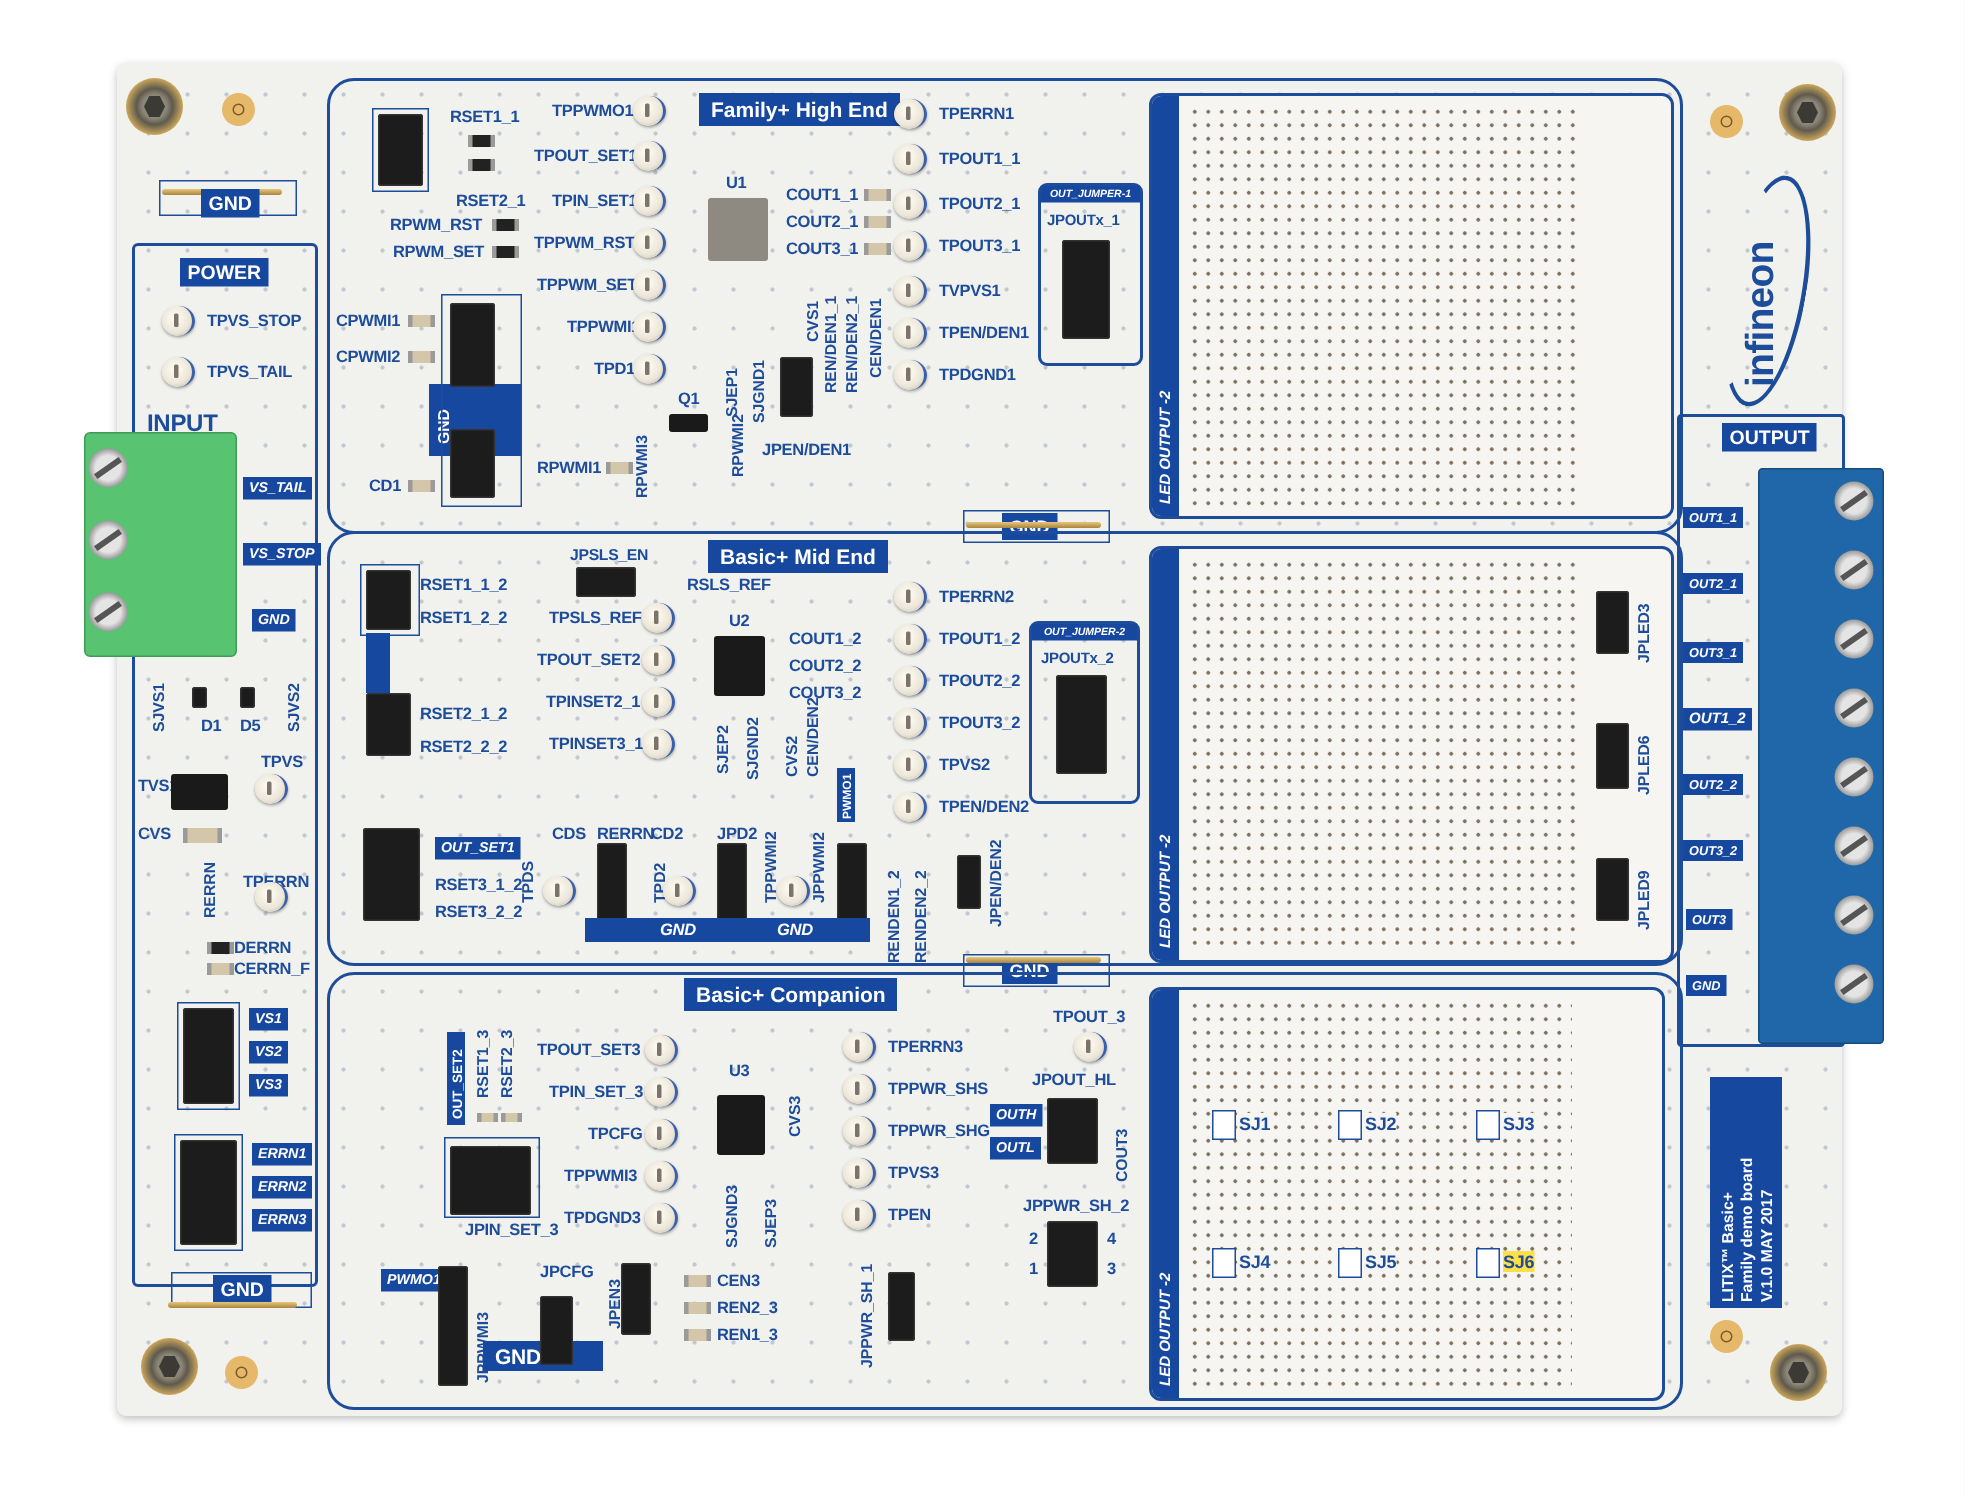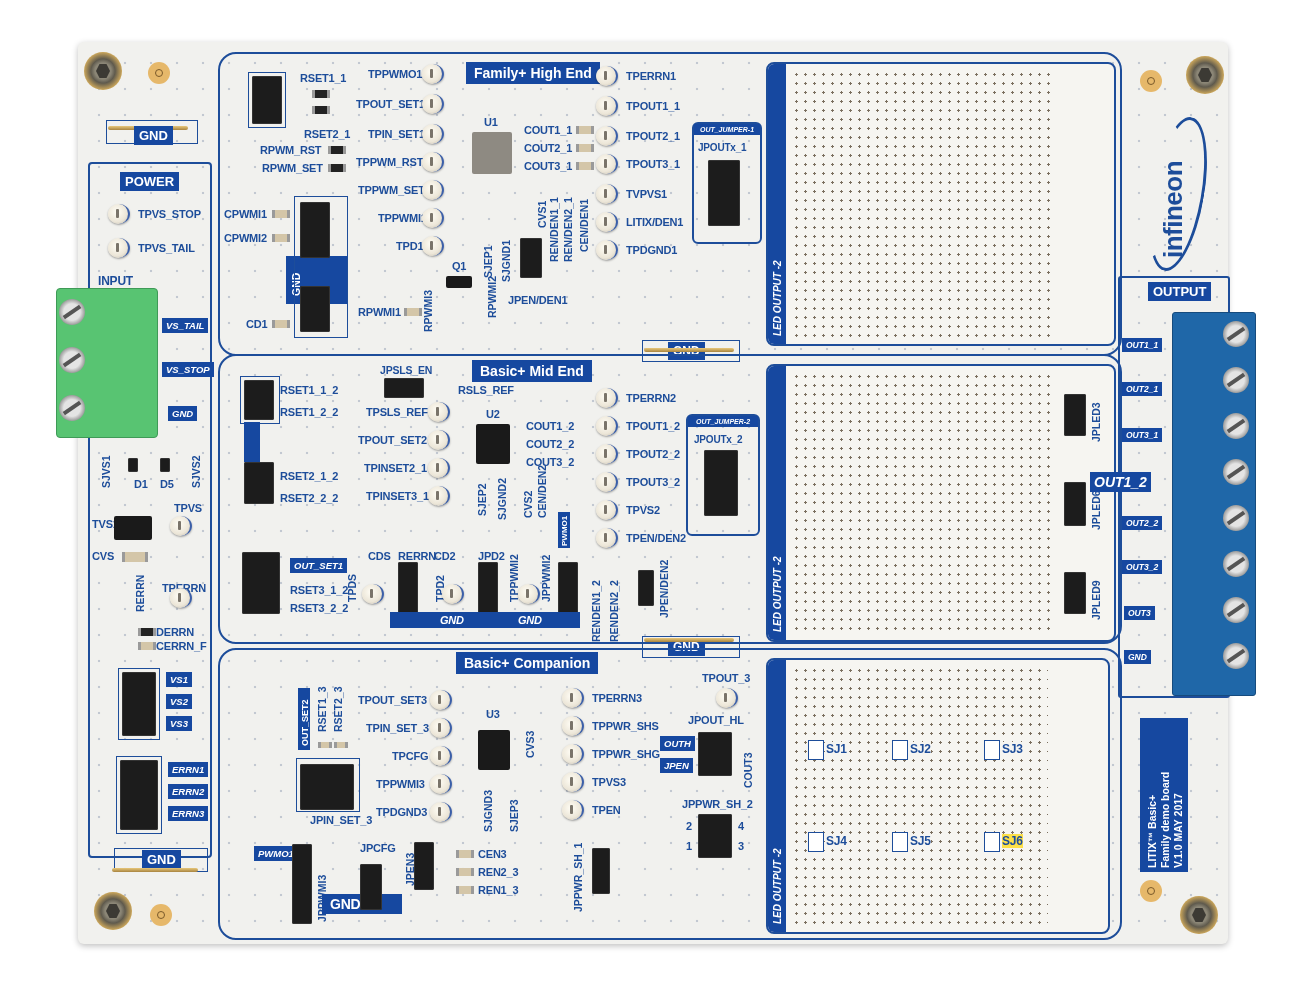--- a/index.html
+++ b/index.html
@@ -69,21 +69,21 @@
   <div class="strap" style="left:30px;top:84px;width:80px"></div>
   <div class="tag" style="left:56px;top:84px;font-size:13px">GND</div>
 
   <div class="outline" style="left:10px;top:120px;width:120px;height:692px;border-radius:4px"></div>
   <div class="tag" style="left:42px;top:130px;font-size:13px">POWER</div>
   <div class="tp" style="left:30px;top:162px"></div>
   <div class="label" style="left:60px;top:166px">TPVS_STOP</div>
   <div class="tp" style="left:30px;top:196px"></div>
   <div class="label" style="left:60px;top:200px">TPVS_TAIL</div>
 
-  <div class="label" style="left:20px;top:232px;font-size:12px">INPUT</div>
+  <div class="label" style="left:20px;top:232px;font-size:16px">INPUT</div>
   <div class="green-term" style="left:-22px;top:246px;width:100px;height:148px;border-radius:4px">
     <div class="tscrew" style="left:2px;top:10px;filter:hue-rotate(0deg)"></div>
     <div class="tscrew" style="left:2px;top:58px"></div>
     <div class="tscrew" style="left:2px;top:106px"></div>
   </div>
   <div class="tag it" style="left:84px;top:276px">VS_TAIL</div>
   <div class="tag it" style="left:84px;top:320px">VS_STOP</div>
   <div class="tag it" style="left:90px;top:364px">GND</div>
 
   <div class="hdr" style="left:50px;top:416px;width:10px;height:14px"></div>
@@ -189,21 +189,21 @@
   <div class="tp" style="left:518px;top:84px"></div>
   <div class="tp" style="left:518px;top:112px"></div>
   <div class="tp" style="left:518px;top:142px"></div>
   <div class="tp" style="left:518px;top:170px"></div>
   <div class="tp" style="left:518px;top:198px"></div>
   <div class="label" style="left:548px;top:28px">TPERRN1</div>
   <div class="label" style="left:548px;top:58px">TPOUT1_1</div>
   <div class="label" style="left:548px;top:88px">TPOUT2_1</div>
   <div class="label" style="left:548px;top:116px">TPOUT3_1</div>
   <div class="label" style="left:548px;top:146px">TVPVS1</div>
-  <div class="label" style="left:548px;top:174px">LITIX/DEN1</div>
+  <div class="label" style="left:548px;top:174px">TPEN/DEN1</div>
   <div class="label" style="left:548px;top:202px">TPDGND1</div>
 
   <div class="outline" style="left:614px;top:80px;width:66px;height:118px;border-radius:6px"></div>
   <div class="tag it" style="left:616px;top:82px;width:58px;font-size:7px;text-align:center">OUT_JUMPER-1</div>
   <div class="label" style="left:620px;top:100px;font-size:10px">JPOUTx_1</div>
   <div class="hdr" style="left:630px;top:118px;width:32px;height:66px"></div>
 
   <div class="hdr-frame" style="left:564px;top:298px;width:96px;height:20px"></div>
   <div class="tag" style="left:590px;top:300px;font-size:12px">GND</div>
   <div class="strap" style="left:566px;top:306px;width:90px"></div>
@@ -345,21 +345,21 @@
   <div class="label" style="left:514px;top:706px">TPPWR_SHG</div>
   <div class="label" style="left:514px;top:734px">TPVS3</div>
   <div class="label" style="left:514px;top:762px">TPEN</div>
   <div class="hdr" style="left:514px;top:806px;width:18px;height:46px"></div>
   <div class="vlabel" style="left:494px;top:870px">JPPWR_SH_1</div>
 
   <div class="label" style="left:624px;top:630px">TPOUT_3</div>
   <div class="tp" style="left:638px;top:646px"></div>
   <div class="label" style="left:610px;top:672px">JPOUT_HL</div>
   <div class="tag it" style="left:582px;top:694px">OUTH</div>
-  <div class="tag it" style="left:582px;top:716px">JPEN</div>
+  <div class="tag it" style="left:582px;top:716px">OUTL</div>
   <div class="hdr" style="left:620px;top:690px;width:34px;height:44px"></div>
   <div class="vlabel" style="left:664px;top:746px">COUT3</div>
   <div class="label" style="left:604px;top:756px">JPPWR_SH_2</div>
   <div class="hdr" style="left:620px;top:772px;width:34px;height:44px"></div>
   <div class="label" style="left:608px;top:778px">2</div>
   <div class="label" style="left:660px;top:778px">4</div>
   <div class="label" style="left:608px;top:798px">1</div>
   <div class="label" style="left:660px;top:798px">3</div>
 
   <div class="led-area" style="left:688px;top:20px;width:346px;height:280px">
@@ -410,21 +410,21 @@
     <div class="tscrew" style="left:50px;top:100px"></div>
     <div class="tscrew" style="left:50px;top:146px"></div>
     <div class="tscrew" style="left:50px;top:192px"></div>
     <div class="tscrew" style="left:50px;top:238px"></div>
     <div class="tscrew" style="left:50px;top:284px"></div>
     <div class="tscrew" style="left:50px;top:330px"></div>
   </div>
   <div class="tag it" style="left:1044px;top:296px;font-size:8.5px">OUT1_1</div>
   <div class="tag it" style="left:1044px;top:340px;font-size:8.5px">OUT2_1</div>
   <div class="tag it" style="left:1044px;top:386px;font-size:8.5px">OUT3_1</div>
-  <div class="tag it" style="left:1012px;top:430px;font-size:14px">OUT1_2</div>
+  <div class="tag it" style="left:1044px;top:430px;font-size:10px">OUT1_2</div>
   <div class="tag it" style="left:1044px;top:474px;font-size:8.5px">OUT2_2</div>
   <div class="tag it" style="left:1044px;top:518px;font-size:8.5px">OUT3_2</div>
   <div class="tag it" style="left:1046px;top:564px;font-size:8.5px">OUT3</div>
   <div class="tag it" style="left:1046px;top:608px;font-size:8.5px">GND</div>
 
   <div class="abs" style="left:1062px;top:676px;width:48px;height:154px;background:#1648a0">
     <div style="position:absolute;left:6px;top:150px;transform:rotate(-90deg);transform-origin:left top;color:#fff;font-weight:bold;font-size:10.5px;line-height:13px;white-space:nowrap">
       <div>LITIX™ Basic+</div>
       <div>Family demo board</div>
       <div>V.1.0 MAY 2017</div>

